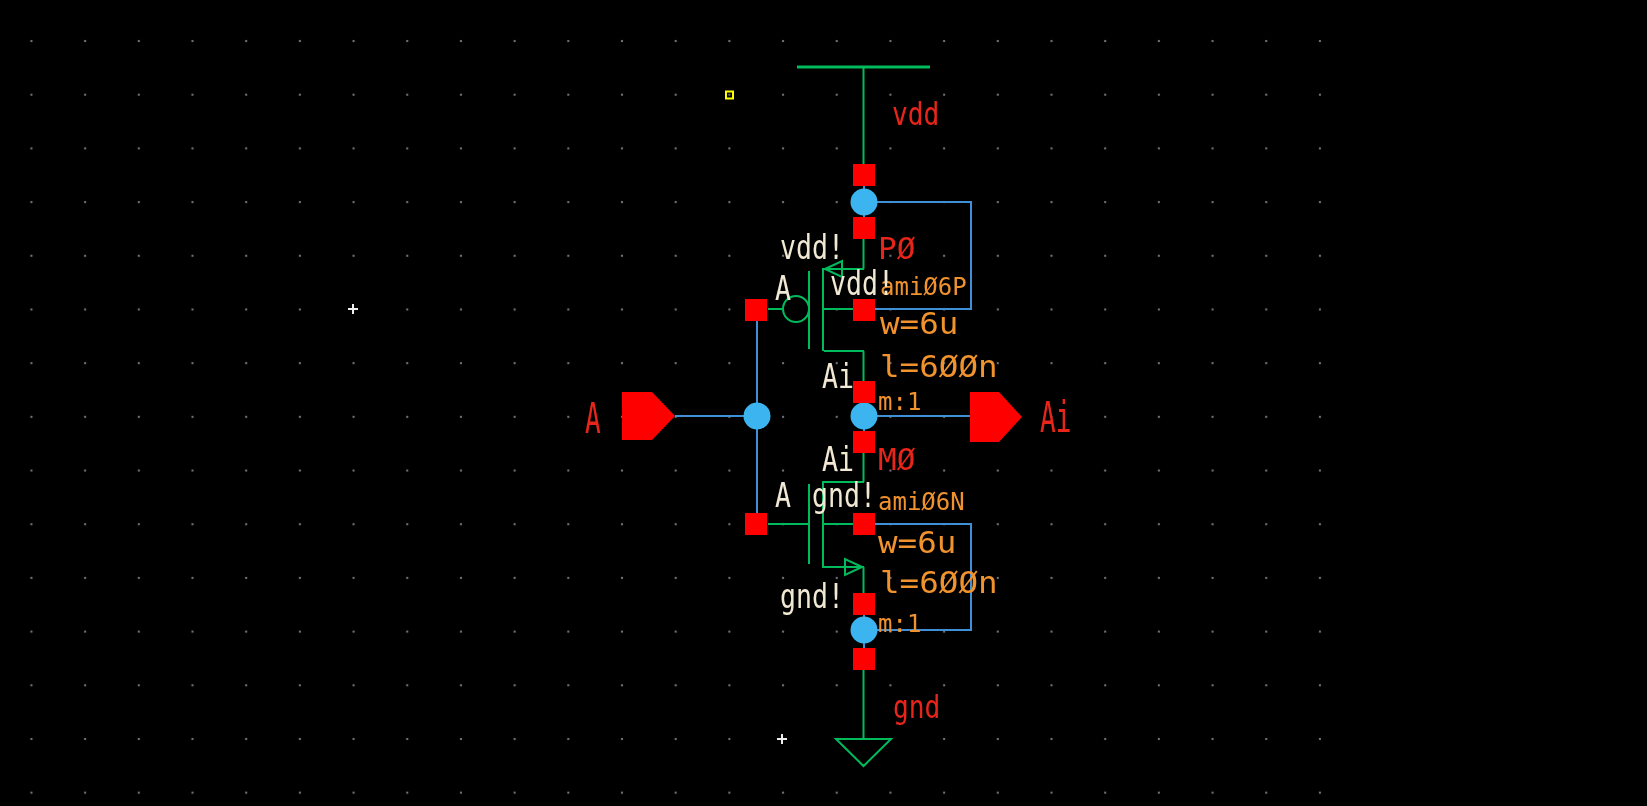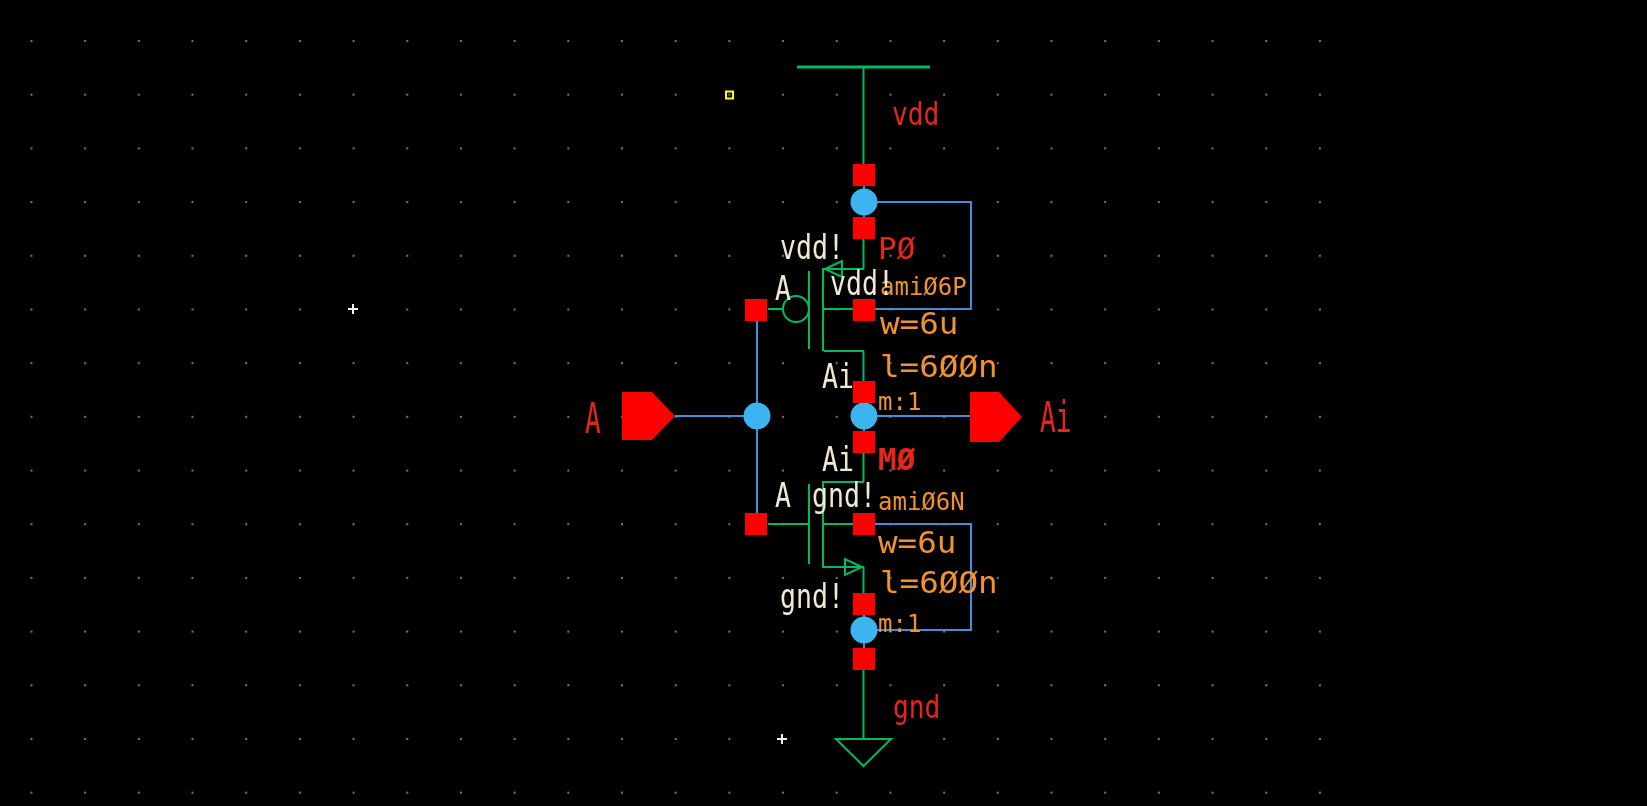--- a/index.html
+++ b/index.html
@@ -120,21 +120,21 @@
   <div class="lbl t-inst" style="left:878px;top:233px;">PØ</div>
   <div class="lbl t-cell" style="left:880px;top:275px;">amiØ6P</div>
   <div class="lbl t-param" style="left:880px;top:308px;">w=6u</div>
   <div class="lbl t-param" style="left:880px;top:351px;">l=6ØØn</div>
   <div class="lbl t-mult" style="left:878px;top:390px;">m:1</div>
   <div class="lbl t-white" style="left:780px;top:230px;">vdd!</div>
   <div class="lbl t-white" style="left:830px;top:266px;">vdd!</div>
   <div class="lbl t-white" style="left:775px;top:271px;">A</div>
   <div class="lbl t-white" style="left:822px;top:359px;">Ai</div>
 
-  <div class="lbl t-inst" style="left:878px;top:444px;font-weight:bold;">MØ</div>
+  <div class="lbl t-inst" style="left:878px;top:444px;">MØ</div>
   <div class="lbl t-cell" style="left:878px;top:490px;text-align:center;">amiØ6N</div>
   <div class="lbl t-param" style="left:878px;top:527px;">w=6u</div>
   <div class="lbl t-param" style="left:880px;top:567px;">l=6ØØn</div>
   <div class="lbl t-mult" style="left:878px;top:612px;">m:1</div>
   <div class="lbl t-white" style="left:822px;top:442px;">Ai</div>
   <div class="lbl t-white" style="left:775px;top:478px;">A</div>
   <div class="lbl t-white" style="left:812px;top:478px;">gnd!</div>
   <div class="lbl t-white" style="left:780px;top:579px;">gnd!</div>
 
 </div>

